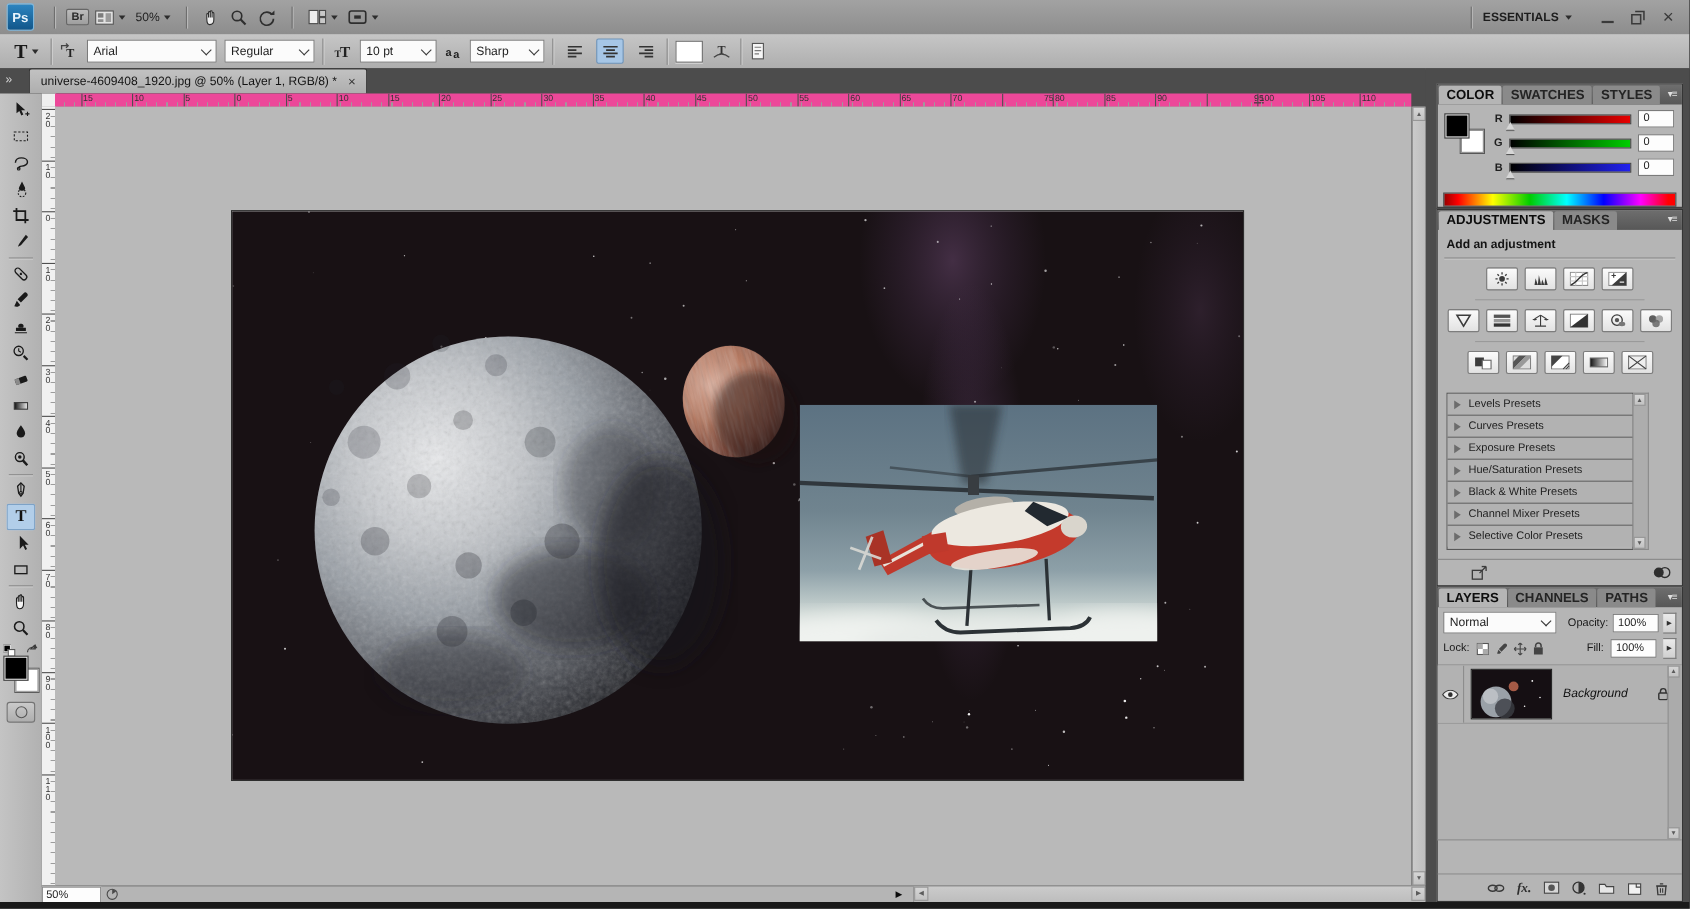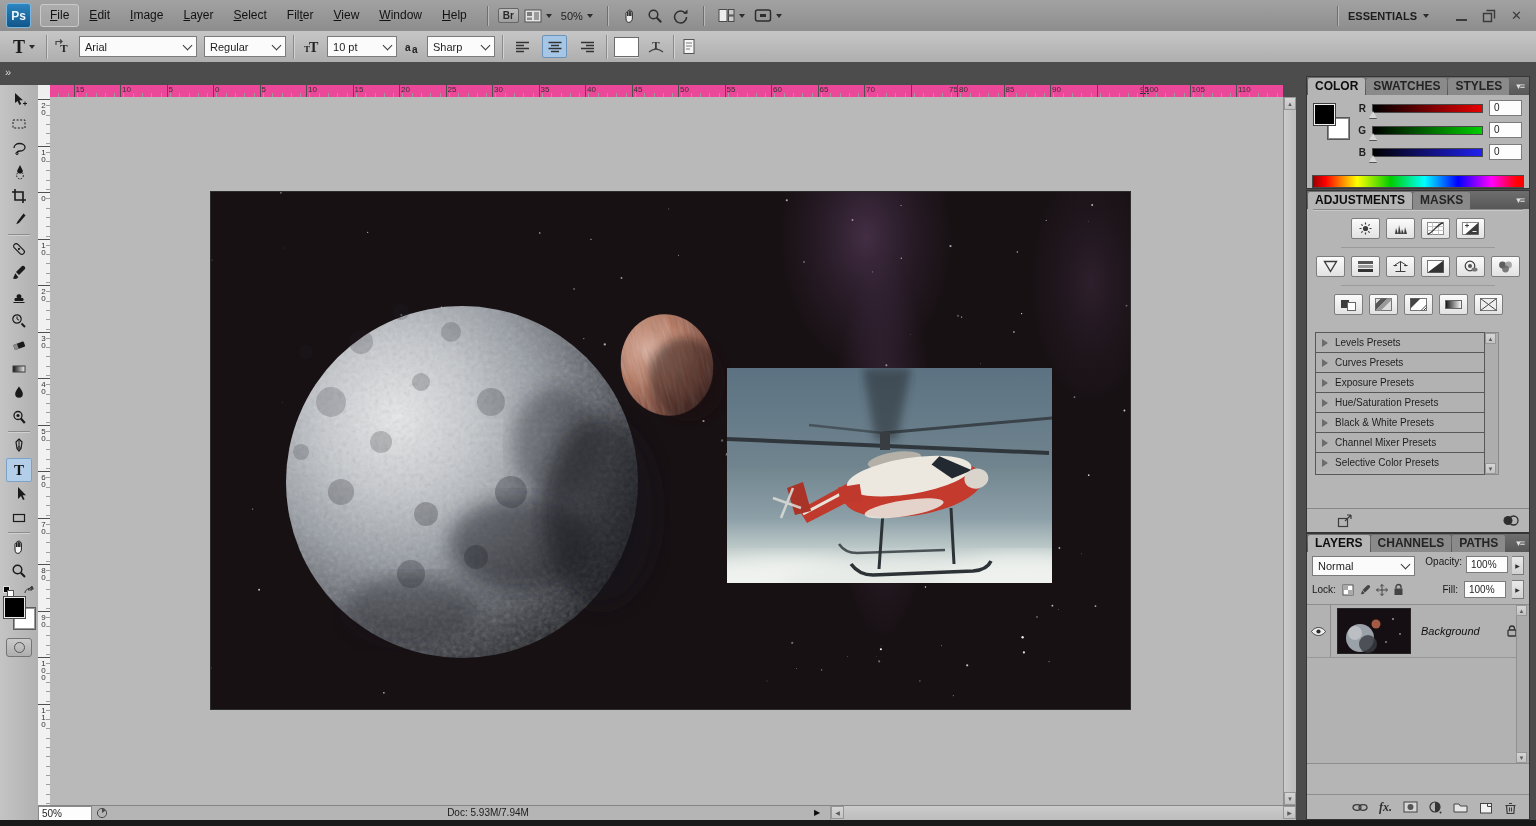--- a/index.html
+++ b/index.html
@@ -121,21 +121,21 @@
   .adj-sep{height:1px;background:#9a9a9a;margin:0 34px}
   .pwrap{position:relative;margin:9px 8px 0;display:flex}
   .presets{width:168px;border:1px solid #585858}
   .preset-row{height:19px;display:flex;align-items:center;gap:7px;border-bottom:1px solid #585858;padding-left:6px;font-size:10px;background:#b2b2b2}
   .preset-row:last-child{border-bottom:none}
   .tri{width:0;height:0;border-top:4px solid transparent;border-bottom:4px solid transparent;border-left:6px solid #6c6c6c;flex:none}
   .pscroll{position:relative;width:13px;height:141px;background:#adadad;border:1px solid #8a8a8a;border-left:none}
   .adj-bottom{position:absolute;left:0;right:0;bottom:0;height:23px;border-top:1px solid #888;
               display:flex;align-items:center;justify-content:space-between;padding:0 10px 0 30px}
   
-  .lp-ctrl{display:flex;align-items:flex-start;gap:4px;padding:4px 5px 3px}
+  .lp-ctrl{display:flex;align-items:center;gap:4px;padding:4px 5px 3px}
   .lp-sel{width:102px;height:18px}
   .lbl10{font-size:10px;color:#181818}
   .valbox{width:36px;height:15px;background:#fdfdfd;border:1px solid #7b7b7b;font-size:10px;line-height:15px;padding-left:4px;flex:none}
   .stepbtn{width:11px;height:17px;border:1px solid #7b7b7b;border-left:none;background:linear-gradient(#eaeaea,#d0d0d0);
            display:flex;align-items:center;justify-content:center;font-size:6px;color:#2f2f2f;flex:none}
   .lp-lock{display:flex;align-items:center;gap:6px;padding:1px 5px 5px;border-bottom:1px solid #8d8d8d}
   .lockicons{display:flex;gap:5px;align-items:center}
   .lp-list{position:relative;background:#b2b2b2;height:158px;border-bottom:1px solid #8d8d8d;overflow:hidden}
   .lrow{position:relative;height:52px;border-bottom:1px solid #979797;display:flex;align-items:center;padding-right:12px}
   .lrow.sel{background:#2a7cd8;color:#fff}
@@ -151,31 +151,20 @@
              display:flex;align-items:center;justify-content:flex-end;gap:11px;padding:0 12px}
   .thumb-mini{position:absolute;left:28px;top:13px}
 </style>
 </head>
 <body>
 
 <div class="app">
 
   <div class="menubar">
     <div class="pslogo">Ps</div>
-    <div style="display:flex">
-        <span class="menu-item hl"><u>F</u>ile</span>
-        <span class="menu-item"><u>E</u>dit</span>
-        <span class="menu-item"><u>I</u>mage</span>
-        <span class="menu-item"><u>L</u>ayer</span>
-        <span class="menu-item"><u>S</u>elect</span>
-        <span class="menu-item">Fil<u>t</u>er</span>
-        <span class="menu-item"><u>V</u>iew</span>
-        <span class="menu-item"><u>W</u>indow</span>
-        <span class="menu-item"><u>H</u>elp</span>
-      </div>
     <div class="mb-sep"></div>
     <span class="br-btn">Br</span>
     <span class="abtn">
       <svg width="18" height="14">
           <rect x="1" y="1" width="16" height="12" fill="#e3e3e3" stroke="#555"></rect>
           <rect x="3" y="3" width="5" height="4" fill="#7d7d7d"></rect>
           <rect x="10" y="3" width="5" height="8" fill="#9b9b9b"></rect>
           <rect x="3" y="8.5" width="5" height="2.5" fill="#8d8d8d"></rect>
         </svg>
       <span class="caret"></span>
@@ -298,20 +287,24 @@
       </svg>
     <div class="vsep"></div>
     <svg width="16" height="17" viewBox="0 0 16 17">
         <rect x="3" y="1.5" width="10" height="14" fill="#f6f6f6" stroke="#555"></rect>
         <path d="M5 5h6M5 8h6M5 11h4" stroke="#7b7b7b"></path>
       </svg>
   </div>
 
   <div class="tabbar">
     <span class="collapse">»</span>
+    <div class="doctab">
+      <span>universe-4609408_1920.jpg @ 50% (Layer 1, RGB/8) *</span>
+      <span class="tabx">×</span>
+    </div>
   </div>
 
   <div class="toolbar">
     <div class="tool">
         <svg width="16" height="16" viewBox="0 0 16 16">
           <path d="M4 1v10l2.6-2 1.8 4 1.8-.9-1.8-3.8H12z" fill="#1a1a1a"></path>
           <path d="M12 11.5h4M14 9.5v4" stroke="#1a1a1a"></path>
         </svg>
       </div>
     <div class="tool">
@@ -763,21 +756,20 @@
     <span class="sarr" style="bottom:0;left:0;width:12px;height:13px">▼</span>
   </div>
   <div class="statusbar">
     <span class="zoomfield">50%</span>
     <span class="sicon">
       <svg width="13" height="12" viewBox="0 0 13 12">
           <circle cx="6" cy="6" r="4.6" fill="none" stroke="#4a4a4a"></circle>
           <path d="M6 6L9.5 3.5A4.6 4.6 0 0 0 6 1.4z" fill="#4a4a4a"></path>
         </svg>
     </span>
-    <span class="docinfo">Doc: 5.93M/7.94M</span>
     <span class="flyout">▶</span>
     <span class="hscroll">
       <span class="sarr" style="left:0;top:0;width:13px;height:13px">◀</span>
       <span class="sarr" style="right:0;top:0;width:13px;height:13px">▶</span>
     </span>
   </div>
   <div class="bottomstrip"></div>
 
   <div class="dock">
 
@@ -819,20 +811,21 @@
         </div>
       </div>
     </div>
 
     <div class="panel" style="top:128px;height:343px">
       <div class="ptabs">
         <span class="ptab act">ADJUSTMENTS</span>
           <span class="ptab">MASKS</span>
           <span style="order:99" class="pmenu">▾≡</span>
       </div>
+      <div class="adj-head">Add an adjustment</div>
       <div class="adj-div"></div>
       <div class="adj-row">
         <span class="adj-btn">
             <svg width="17" height="13" viewBox="0 0 17 13">
               <circle cx="8.5" cy="6.5" r="2.6" fill="#3c3c3c"></circle>
               <g stroke="#3c3c3c" stroke-width="1.2">
                 <path d="M8.5.5v2M8.5 10.5v2M2.5 6.5h2M12.5 6.5h2M4.3 2.3l1.4 1.4M11.3 9.3l1.4 1.4M12.7 2.3l-1.4 1.4M5.7 9.3L4.3 10.7"></path>
               </g>
             </svg>
           </span>

